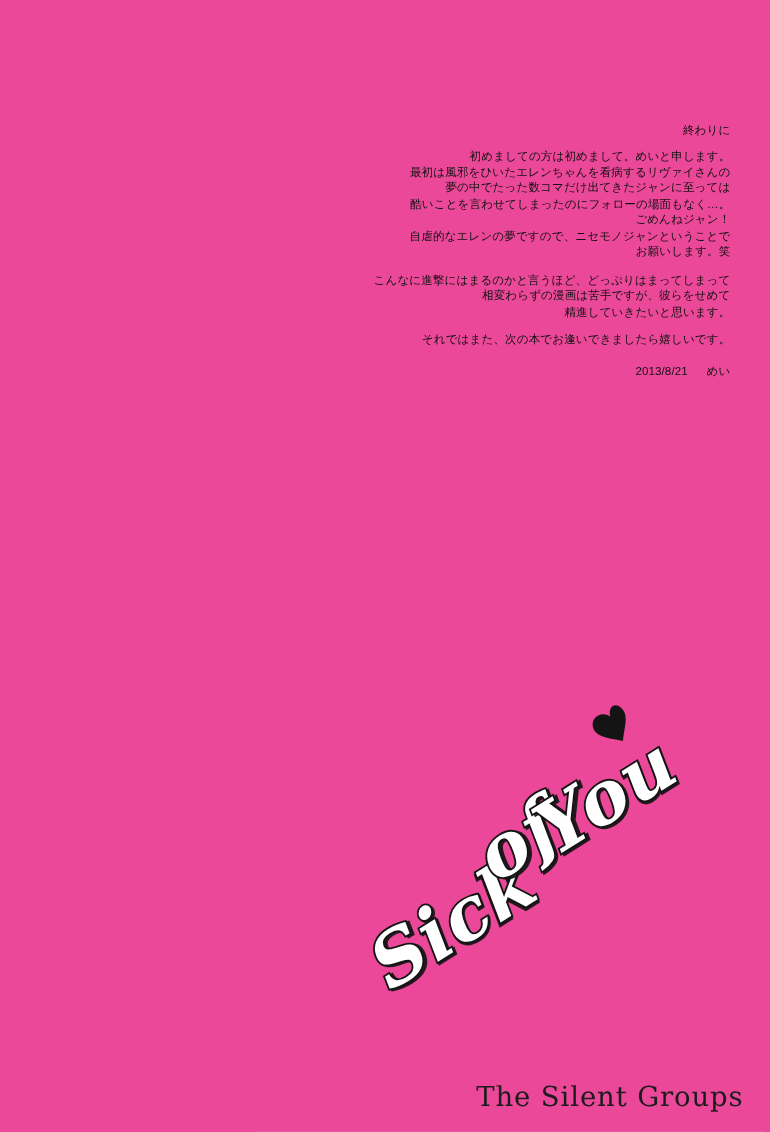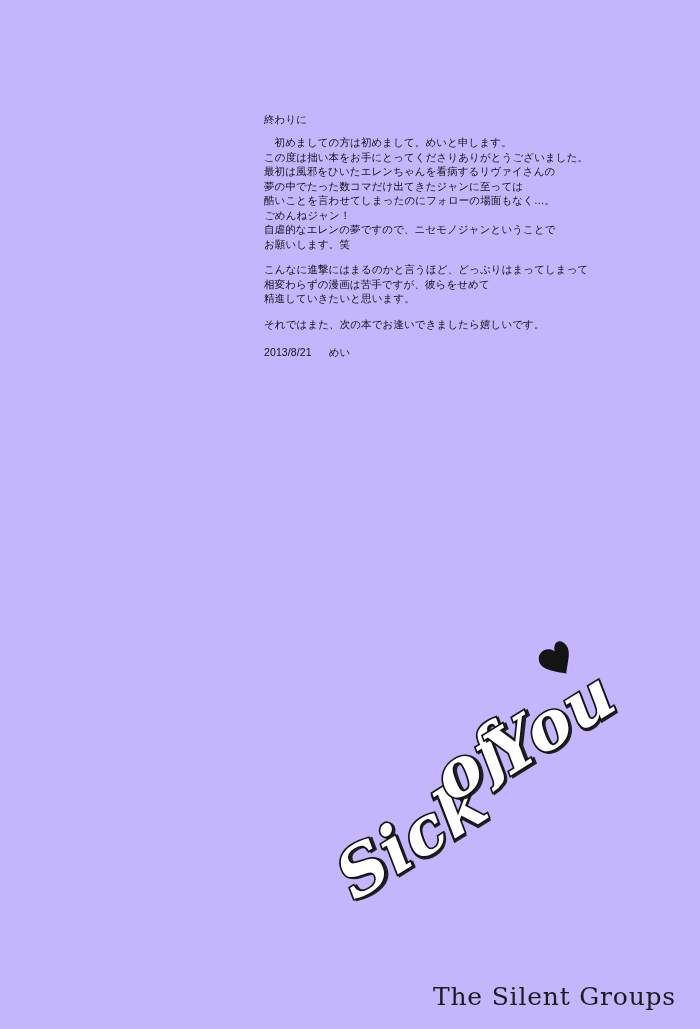--- a/index.html
+++ b/index.html
@@ -12,21 +12,22 @@
     height: 1029px;
     position: relative;
     overflow: hidden;
     font-family: "Liberation Sans", sans-serif;
     color: #1a1a1a;
   }
 
   .page {
     position: absolute;
     inset: 0;
-    background: #c4b5fd;
+    background: #ec4899;
+    text-align: right;
   }
 
   
   .afterword {
     position: absolute;
     left: 264px;
     top: 112px;
     width: 400px;
     font-size: 10.5px;
     line-height: 1.38;
@@ -104,21 +105,20 @@
 </head>
 <body>
 
 <div class="page">
 
   <section class="afterword">
     <p class="heading">終わりに</p>
 
     <div class="para">
       <p>　初めましての方は初めまして。めいと申します。</p>
-      <p>この度は拙い本をお手にとってくださりありがとうございました。</p>
       <p>最初は風邪をひいたエレンちゃんを看病するリヴァイさんの</p>
       <p>夢の中でたった数コマだけ出てきたジャンに至っては</p>
       <p>酷いことを言わせてしまったのにフォローの場面もなく…。</p>
       <p>ごめんねジャン！</p>
       <p>自虐的なエレンの夢ですので、ニセモノジャンということで</p>
       <p>お願いします。笑</p>
     </div>
 
     <div class="para">
       <p>こんなに進撃にはまるのかと言うほど、どっぷりはまってしまって</p>

